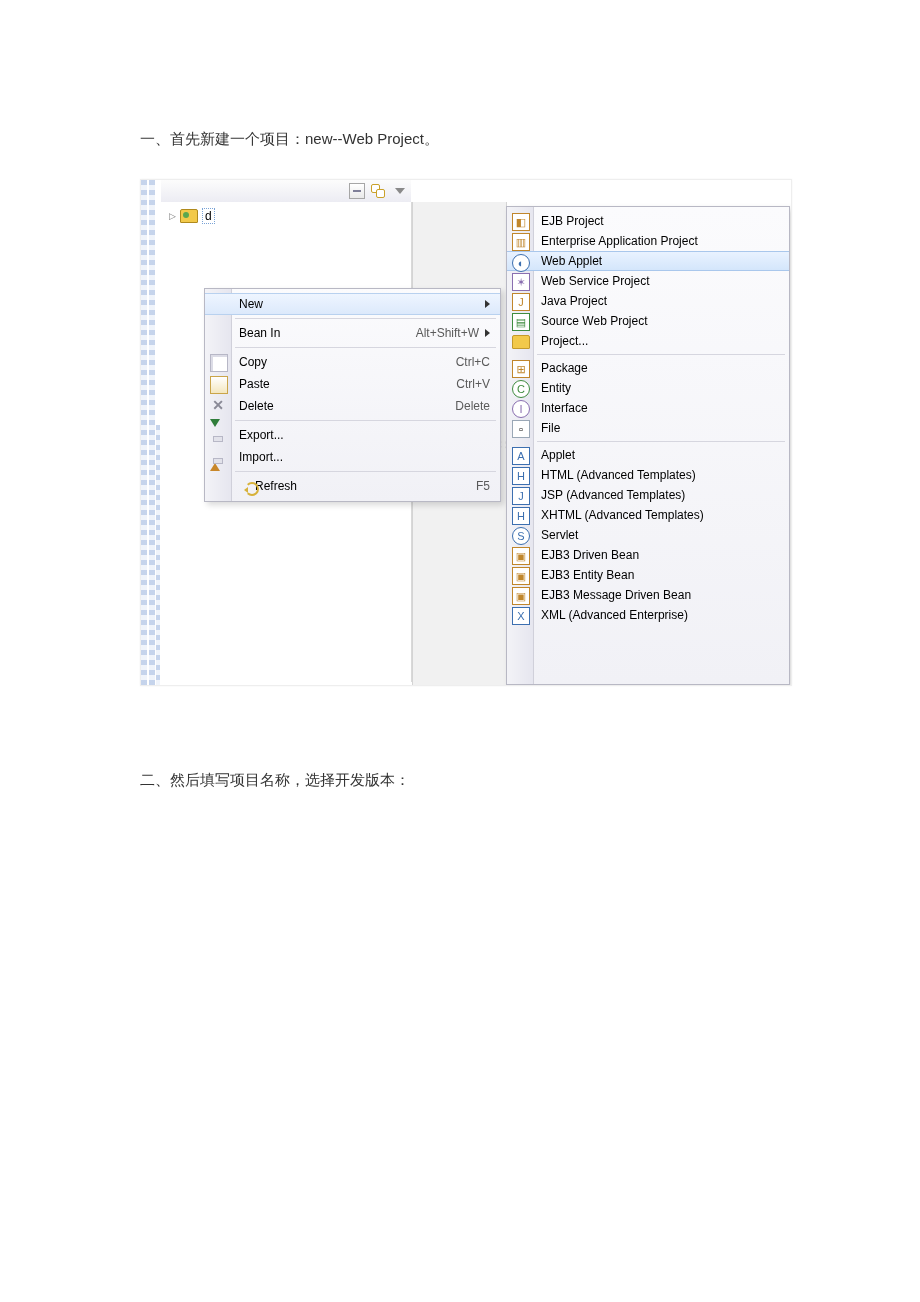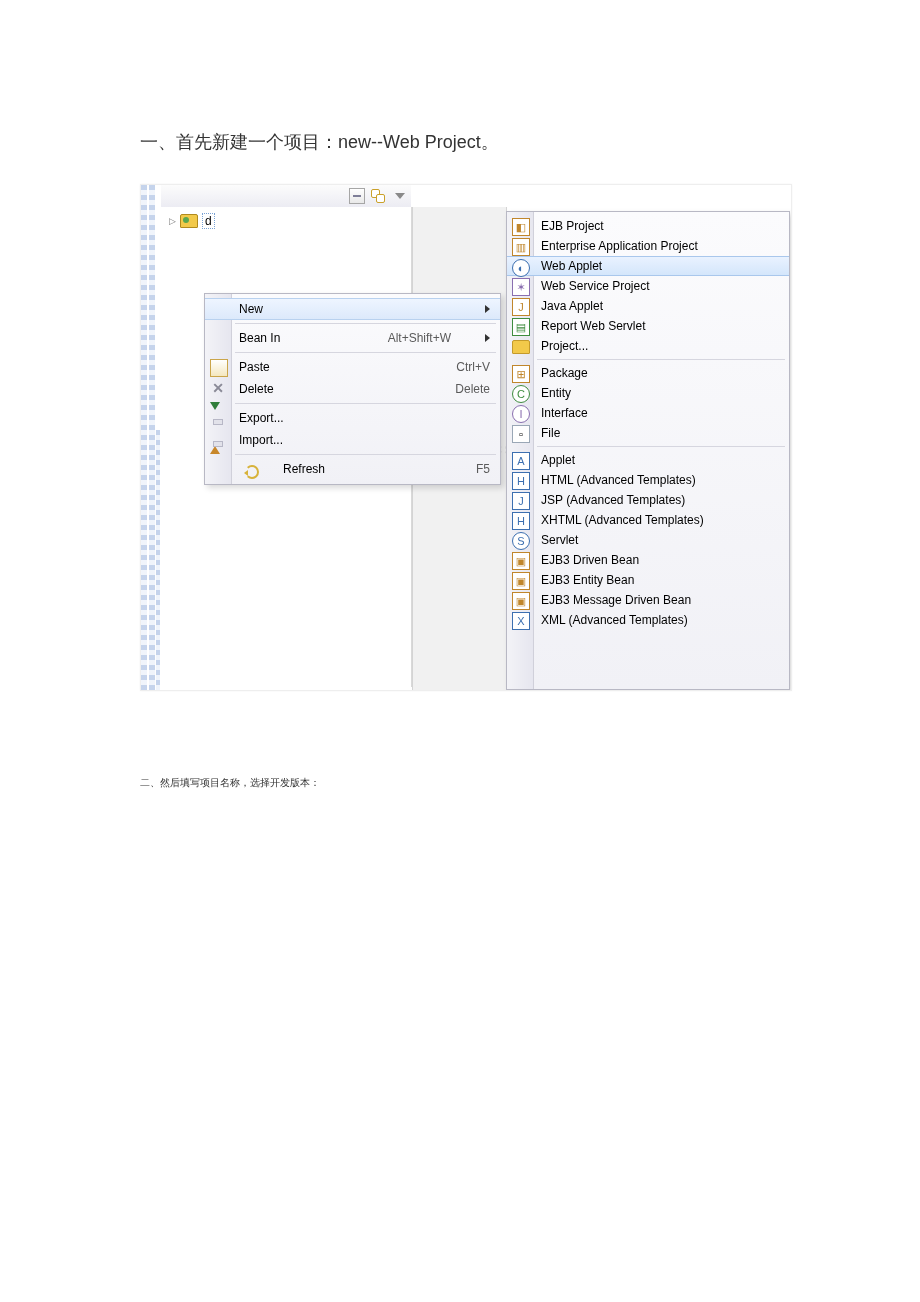--- a/index.html
+++ b/index.html
@@ -6,21 +6,21 @@
     margin: 0;
     padding: 0;
     font-family: "Microsoft YaHei", "Segoe UI", Tahoma, sans-serif;
     background: #fff;
     width: 920px;
   }
   .page {
     padding: 130px 135px 0 140px;
   }
   .heading {
-    font-size: 18px;
+    font-size: 15px;
     color: #333;
     margin-bottom: 30px;
   }
   .screenshot {
     position: relative;
     width: 650px;
     height: 505px;
     background: #fff;
     border: 1px solid #eee;
     overflow: hidden;
@@ -158,21 +158,20 @@
     border-right: 1px solid #d0d0da;
   }
   .menu1-items { position: relative; padding: 4px 0; }
   .menu1-row {
     position: relative;
     height: 22px;
     display: flex;
     align-items: center;
     padding-left: 34px;
     padding-right: 10px;
-    gap: 28px;
   }
   .menu1-row.hover {
     background: linear-gradient(#eef5ff,#dce9fb);
     border-top: 1px solid #b8d1ef;
     border-bottom: 1px solid #b8d1ef;
     height: 20px;
   }
   .menu1-sep {
     height: 1px;
     margin: 3px 4px 3px 30px;
@@ -295,21 +294,21 @@
     top: 256px;
     left: 225px;
     font-family: "Courier New", monospace;
     font-size: 16px;
     color: #d9d9d9;
     letter-spacing: 1px;
     pointer-events: none;
   }
   .heading2 {
     margin-top: 85px;
-    font-size: 10px;
+    font-size: 15px;
     color: #333;
   }
 </style>
 </head>
 <body>
 
 <div class="page">
 
   <div class="heading">一、首先新建一个项目：new--Web Project。</div>
 
@@ -347,20 +346,25 @@
           <span class="sub-arrow"></span>
         </div>
         <div class="menu1-sep"></div>
         <div class="menu1-row">
           <span>Bean In</span>
           <span class="sc">Alt+Shift+W</span>
           <span class="sub-arrow" style="margin-left:6px"></span>
         </div>
         <div class="menu1-sep"></div>
         <div class="menu1-row">
+          <span class="m-ic ic-copy"></span>
+          <span>Copy</span>
+          <span class="sc">Ctrl+C</span>
+        </div>
+        <div class="menu1-row">
           <span class="m-ic ic-paste"></span>
           <span>Paste</span>
           <span class="sc">Ctrl+V</span>
         </div>
         <div class="menu1-row">
           <span class="m-ic ic-delete">✕</span>
           <span>Delete</span>
           <span class="sc">Delete</span>
         </div>
         <div class="menu1-sep"></div>
@@ -395,25 +399,25 @@
         <div class="menu2-row hover">
           <span class="m2-ic sq b circle">◐</span>
           <span>Web Applet</span>
         </div>
         <div class="menu2-row">
           <span class="m2-ic sq p">✶</span>
           <span>Web Service Project</span>
         </div>
         <div class="menu2-row">
           <span class="m2-ic sq o">J</span>
-          <span>Java Applet</span>
+          <span>Java Project</span>
         </div>
         <div class="menu2-row">
           <span class="m2-ic sq g">▤</span>
-          <span>Report Web Servlet</span>
+          <span>Source Web Project</span>
         </div>
         <div class="menu2-row">
           <span class="m2-ic fold"></span>
           <span>Project...</span>
         </div>
         <div class="menu2-sep"></div>
         <div class="menu2-row">
           <span class="m2-ic sq o">⊞</span>
           <span>Package</span>
         </div>
@@ -457,21 +461,21 @@
         <div class="menu2-row">
           <span class="m2-ic sq o">▣</span>
           <span>EJB3 Entity Bean</span>
         </div>
         <div class="menu2-row">
           <span class="m2-ic sq o">▣</span>
           <span>EJB3 Message Driven Bean</span>
         </div>
         <div class="menu2-row">
           <span class="m2-ic sq b">X</span>
-          <span>XML (Advanced Templates)</span>
+          <span>XML (Advanced Enterprise)</span>
         </div>
       </div>
     </div>
 
   </div>
 
   <div class="heading2">二、然后填写项目名称，选择开发版本：</div>
 
 </div>
 

